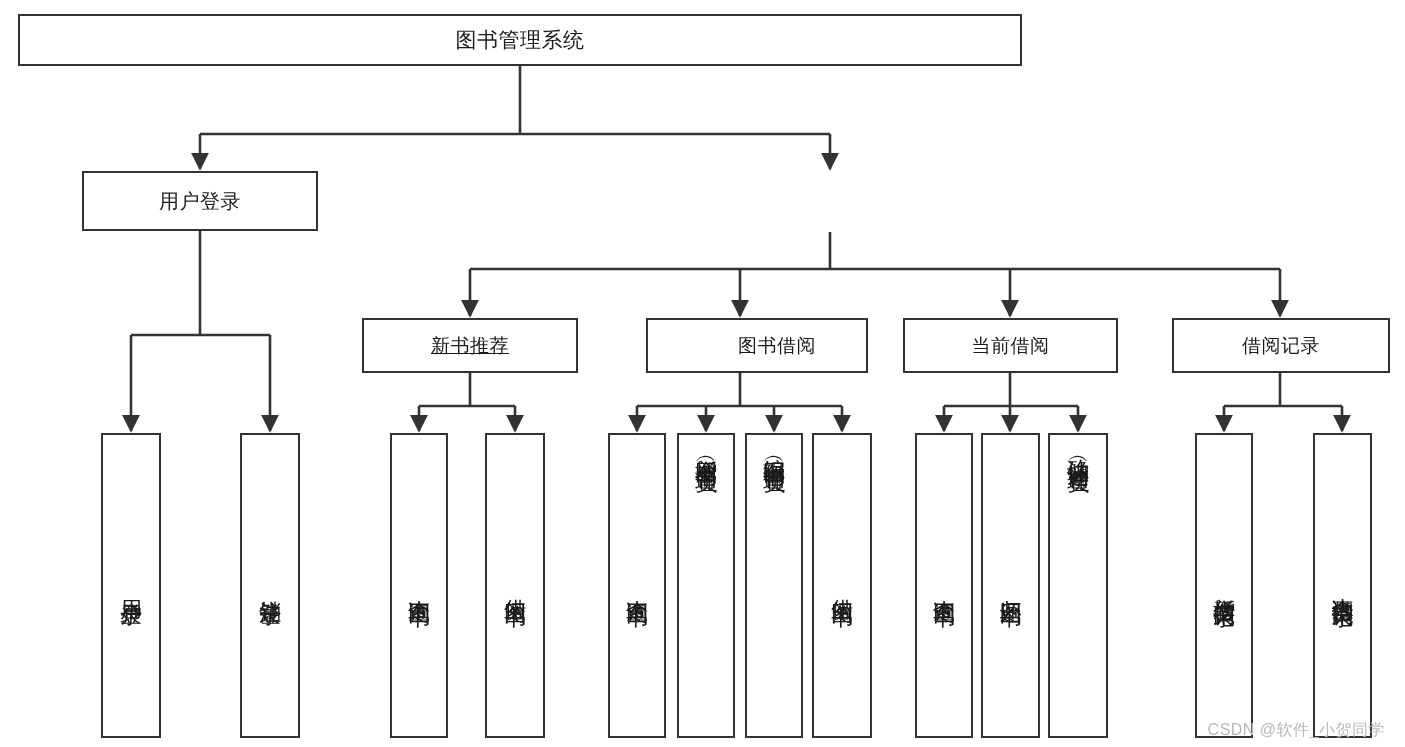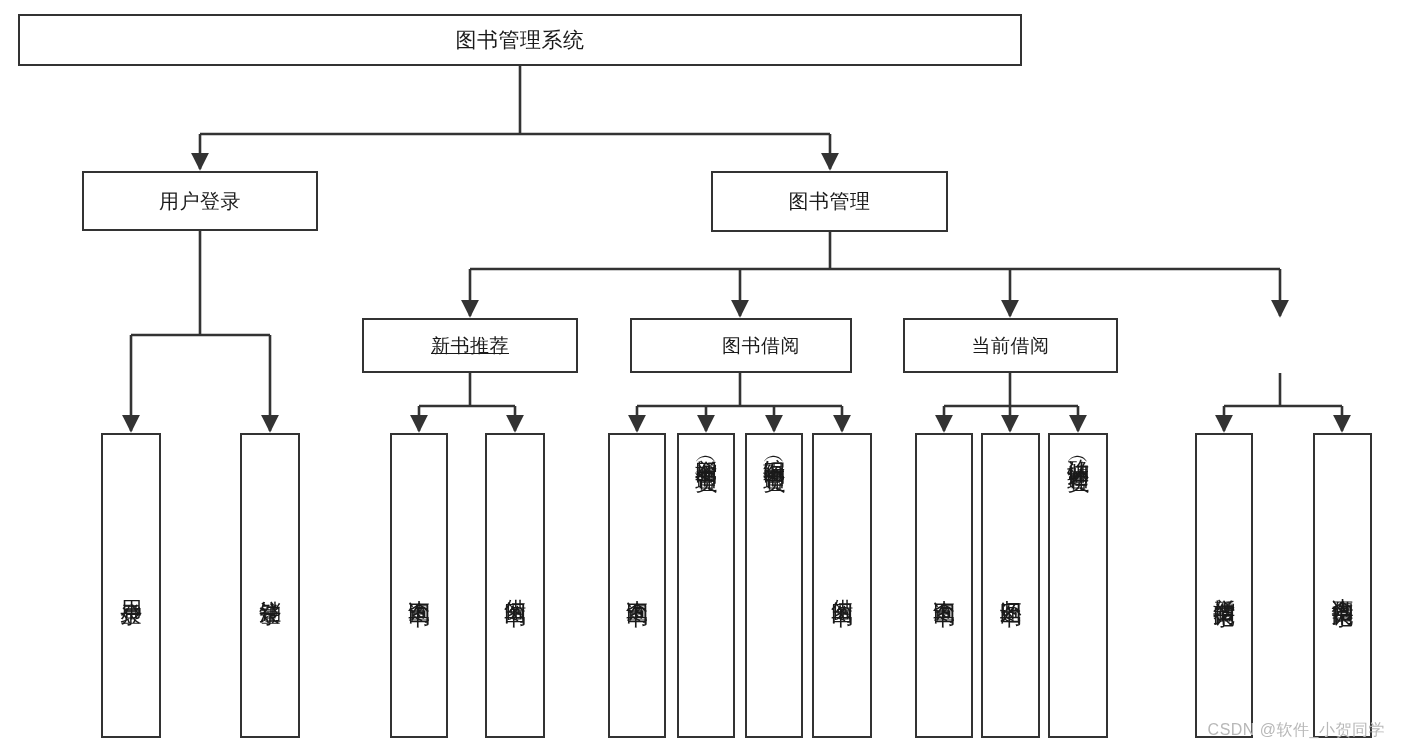--- a/index.html
+++ b/index.html
@@ -123,32 +123,32 @@
       </g>
   </svg>
 
   <div class="node node-root" style="left: 18px; top: 14px; width: 1004px; height: 52px;">
     <span class="label">图书管理系统</span>
   </div>
 
   <div class="node node-level1" style="left: 82px; top: 171px; width: 236px; height: 60px;">
     <span class="label">用户登录</span>
   </div>
-  <div class="node node-level1" style="left: 711px; top: 171px; width: 237px; height: 61px;">
-    <span class="label">图书管理</span>
-  </div>
 
   <div class="node node-level2" style="left: 362px; top: 318px; width: 216px; height: 55px; text-decoration: underline;">
     <span class="label">新书推荐</span>
   </div>
-  <div class="node node-level2" style="left: 630px; top: 318px; width: 222px; height: 55px; padding-left: 40px;">
+  <div class="node node-level2" style="left: 646px; top: 318px; width: 222px; height: 55px; padding-left: 40px;">
     <span class="label">图书借阅</span>
   </div>
   <div class="node node-level2" style="left: 903px; top: 318px; width: 215px; height: 55px;">
     <span class="label">当前借阅</span>
+  </div>
+  <div class="node node-level2" style="left: 1172px; top: 318px; width: 218px; height: 55px;">
+    <span class="label">借阅记录</span>
   </div>
 
   <div id="leaf-host">
       <div class="node node-leaf vcenter" style="left: 101px; top: 433px; width: 60px; height: 305px;">
         <span class="label">用户登录</span>
       </div>
       <div class="node node-leaf vcenter" style="left: 240px; top: 433px; width: 60px; height: 305px;">
         <span class="label">注销登录</span>
       </div>
       <div class="node node-leaf vcenter" style="left: 390px; top: 433px; width: 58px; height: 305px;">

